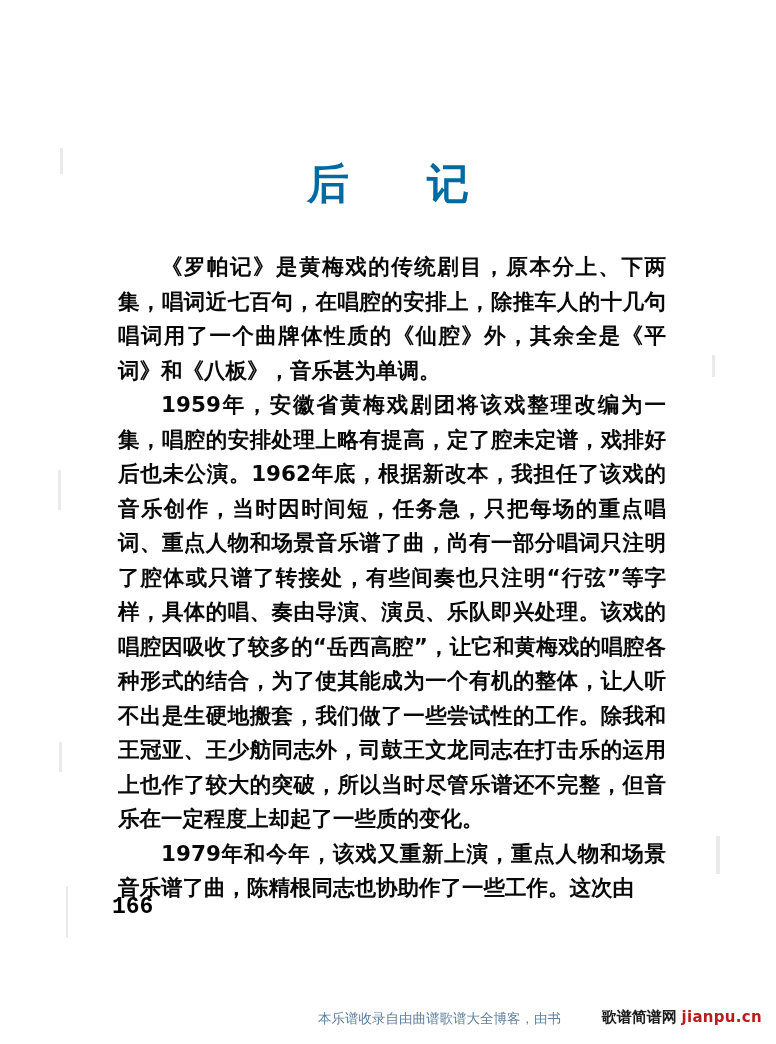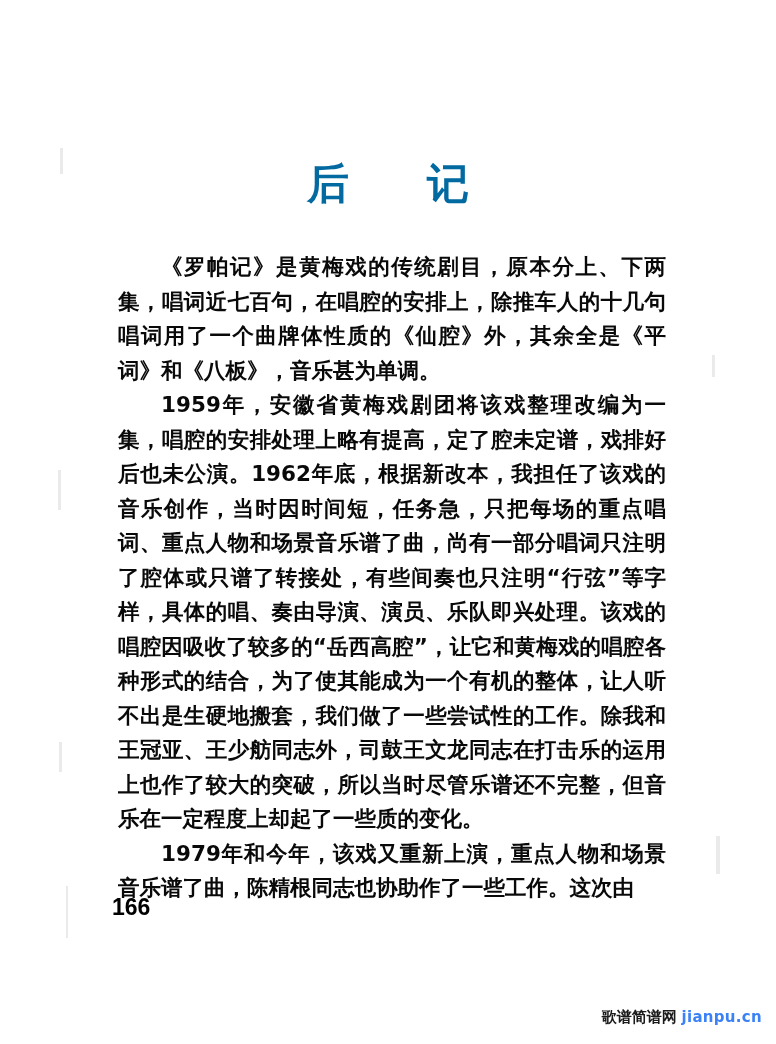--- a/index.html
+++ b/index.html
@@ -58,21 +58,21 @@
     text-indent: 2em;
   }
 
   
   .page-number {
     position: absolute;
     left: 112px;
     top: 894px;
     font-size: 23px;
     font-weight: bold;
-    font-family: Liberation Sans, sans-serif;
+    font-family: Liberation Mono, monospace;
     color: #000;
   }
 
   
   .watermark {
     position: absolute;
     left: 318px;
     top: 1010px;
     font-size: 13.5px;
     color: #5f7f9f;
@@ -85,21 +85,21 @@
     top: 1008px;
     font-size: 15px;
     font-family: "DejaVu Sans", "Liberation Sans", sans-serif;
     white-space: nowrap;
   }
   .site-mark .cn {
     color: #1a1a1a;
     font-weight: bold;
   }
   .site-mark .en {
-    color: #3b82f6;
+    color: #b91c1c;
     font-weight: bold;
     letter-spacing: 0.3px;
   }
 
   
   .edge-smudge {
     position: absolute;
     background: #d8d8d8;
     opacity: .55;
   }
@@ -125,19 +125,20 @@
   <h1 class="page-title">后　记</h1>
 
   <div class="body-text">
     <p>《罗帕记》是黄梅戏的传统剧目，原本分上、下两集，唱词近七百句，在唱腔的安排上，除推车人的十几句唱词用了一个曲牌体性质的《仙腔》外，其余全是《平词》和《八板》，音乐甚为单调。</p>
     <p>1959年，安徽省黄梅戏剧团将该戏整理改编为一集，唱腔的安排处理上略有提高，定了腔未定谱，戏排好后也未公演。1962年底，根据新改本，我担任了该戏的音乐创作，当时因时间短，任务急，只把每场的重点唱词、重点人物和场景音乐谱了曲，尚有一部分唱词只注明了腔体或只谱了转接处，有些间奏也只注明“行弦”等字样，具体的唱、奏由导演、演员、乐队即兴处理。该戏的唱腔因吸收了较多的“岳西高腔”，让它和黄梅戏的唱腔各种形式的结合，为了使其能成为一个有机的整体，让人听不出是生硬地搬套，我们做了一些尝试性的工作。除我和王冠亚、王少舫同志外，司鼓王文龙同志在打击乐的运用上也作了较大的突破，所以当时尽管乐谱还不完整，但音乐在一定程度上却起了一些质的变化。</p>
     <p>1979年和今年，该戏又重新上演，重点人物和场景音乐谱了曲，陈精根同志也协助作了一些工作。这次由</p>
   </div>
 
   <div class="page-number">166</div>
 
+  <div class="watermark">本乐谱收录自由曲谱歌谱大全博客，由书</div>
 
   <div class="site-mark">
     <span class="cn">歌谱简谱网</span>
     <span class="en">jianpu.cn</span>
   </div>
 
 </div>
 
 </body></html>

